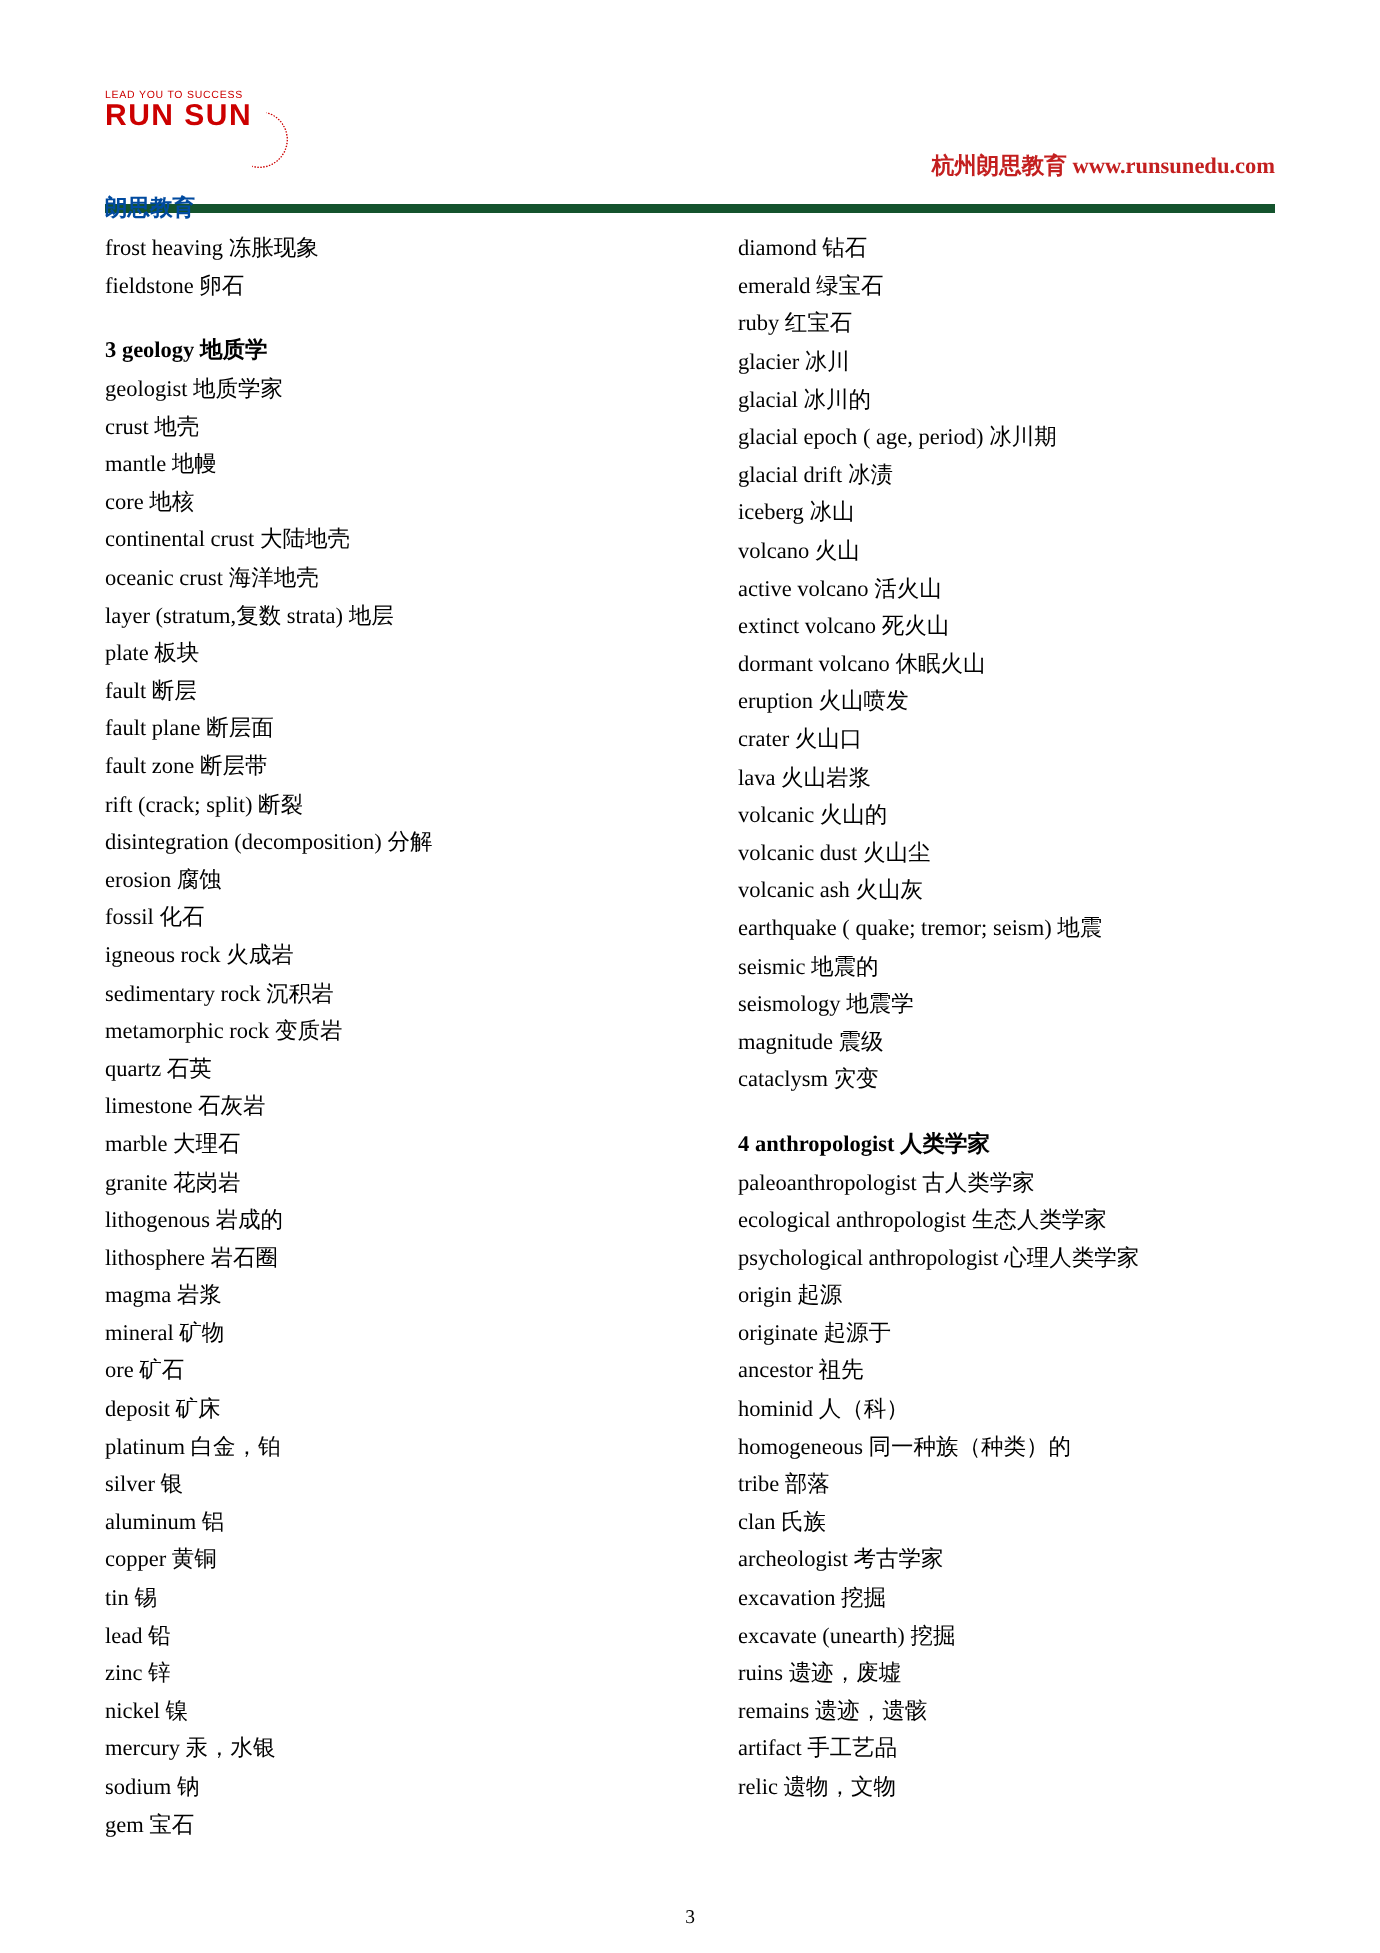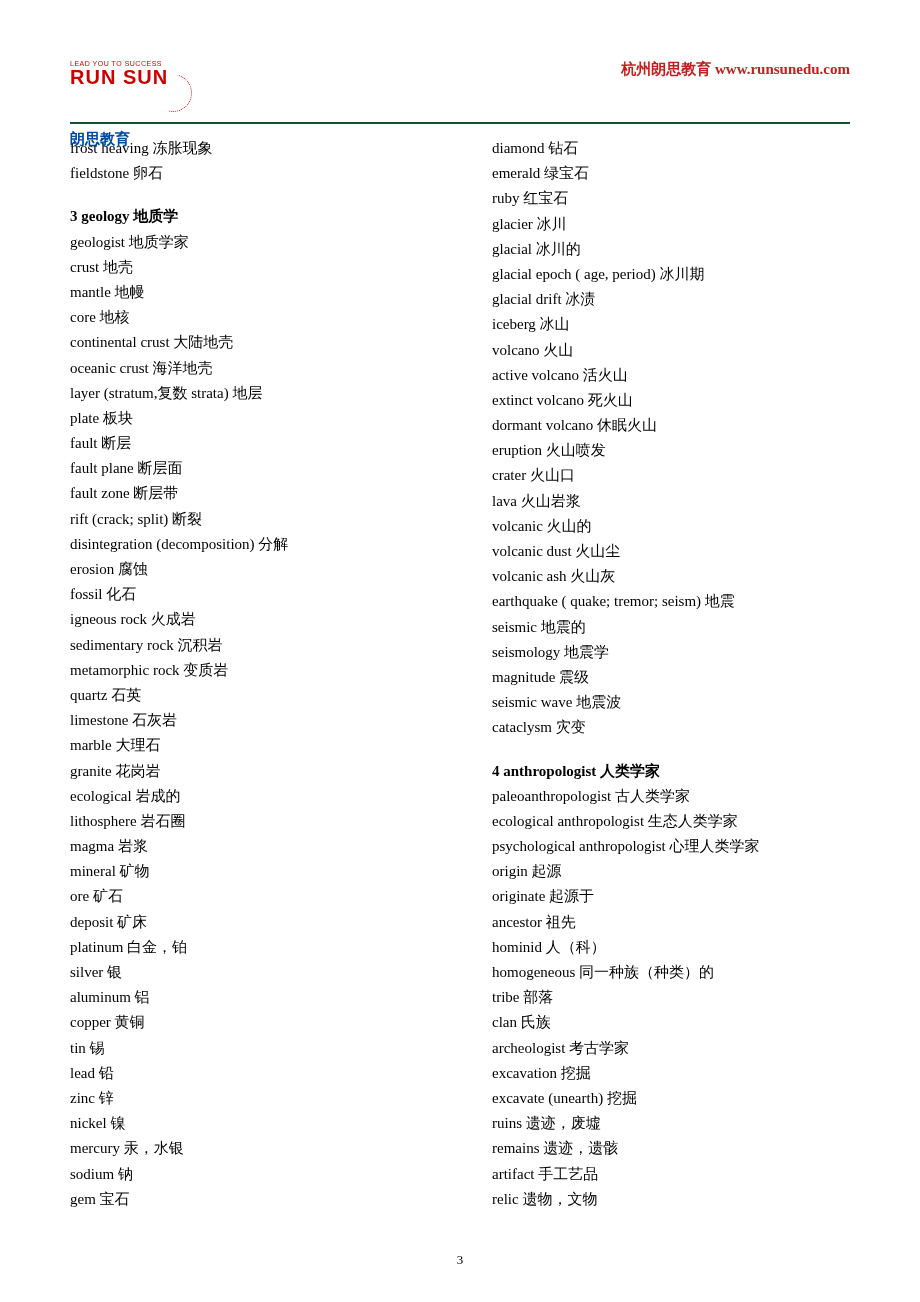--- a/index.html
+++ b/index.html
@@ -10,24 +10,24 @@
     font-size: 15px;
     color: #000;
     width: 920px;
   }
   .page {
     padding: 60px 70px 40px 70px;
     box-sizing: border-box;
   }
   .header {
     display: flex;
-    align-items: flex-start;
+    align-items: flex-end;
     justify-content: space-between;
-    border-bottom: 2px solid #14532d;
-    padding-bottom: 2px;
+    border-bottom: 6px solid #14532d;
+    padding-bottom: 16px;
     margin-bottom: 10px;
   }
   .logo {
     width: 120px;
     height: 60px;
     position: relative;
   }
   .logo-tagline {
     font-size: 7px;
     color: #c00;
@@ -132,21 +132,21 @@
         <div class="line">disintegration (decomposition) 分解</div>
         <div class="line">erosion 腐蚀</div>
         <div class="line">fossil 化石</div>
         <div class="line">igneous rock 火成岩</div>
         <div class="line">sedimentary rock 沉积岩</div>
         <div class="line">metamorphic rock 变质岩</div>
         <div class="line">quartz 石英</div>
         <div class="line">limestone 石灰岩</div>
         <div class="line">marble 大理石</div>
         <div class="line">granite 花岗岩</div>
-        <div class="line">ecological 岩成的</div>
+        <div class="line">lithogenous 岩成的</div>
         <div class="line">lithosphere 岩石圈</div>
         <div class="line">magma 岩浆</div>
         <div class="line">mineral 矿物</div>
         <div class="line">ore 矿石</div>
         <div class="line">deposit 矿床</div>
         <div class="line">platinum 白金，铂</div>
         <div class="line">silver 银</div>
         <div class="line">aluminum 铝</div>
         <div class="line">copper 黄铜</div>
         <div class="line">tin 锡</div>
@@ -173,21 +173,20 @@
         <div class="line">eruption 火山喷发</div>
         <div class="line">crater 火山口</div>
         <div class="line">lava 火山岩浆</div>
         <div class="line">volcanic 火山的</div>
         <div class="line">volcanic dust 火山尘</div>
         <div class="line">volcanic ash 火山灰</div>
         <div class="line">earthquake ( quake; tremor; seism) 地震</div>
         <div class="line">seismic 地震的</div>
         <div class="line">seismology 地震学</div>
         <div class="line">magnitude 震级</div>
-        <div class="line">seismic wave 地震波</div>
         <div class="line">cataclysm 灾变</div>
         <div class="section-title">4 anthropologist 人类学家</div>
         <div class="line">paleoanthropologist 古人类学家</div>
         <div class="line">ecological anthropologist 生态人类学家</div>
         <div class="line">psychological anthropologist 心理人类学家</div>
         <div class="line">origin 起源</div>
         <div class="line">originate 起源于</div>
         <div class="line">ancestor 祖先</div>
         <div class="line">hominid 人（科）</div>
         <div class="line">homogeneous 同一种族（种类）的</div>

